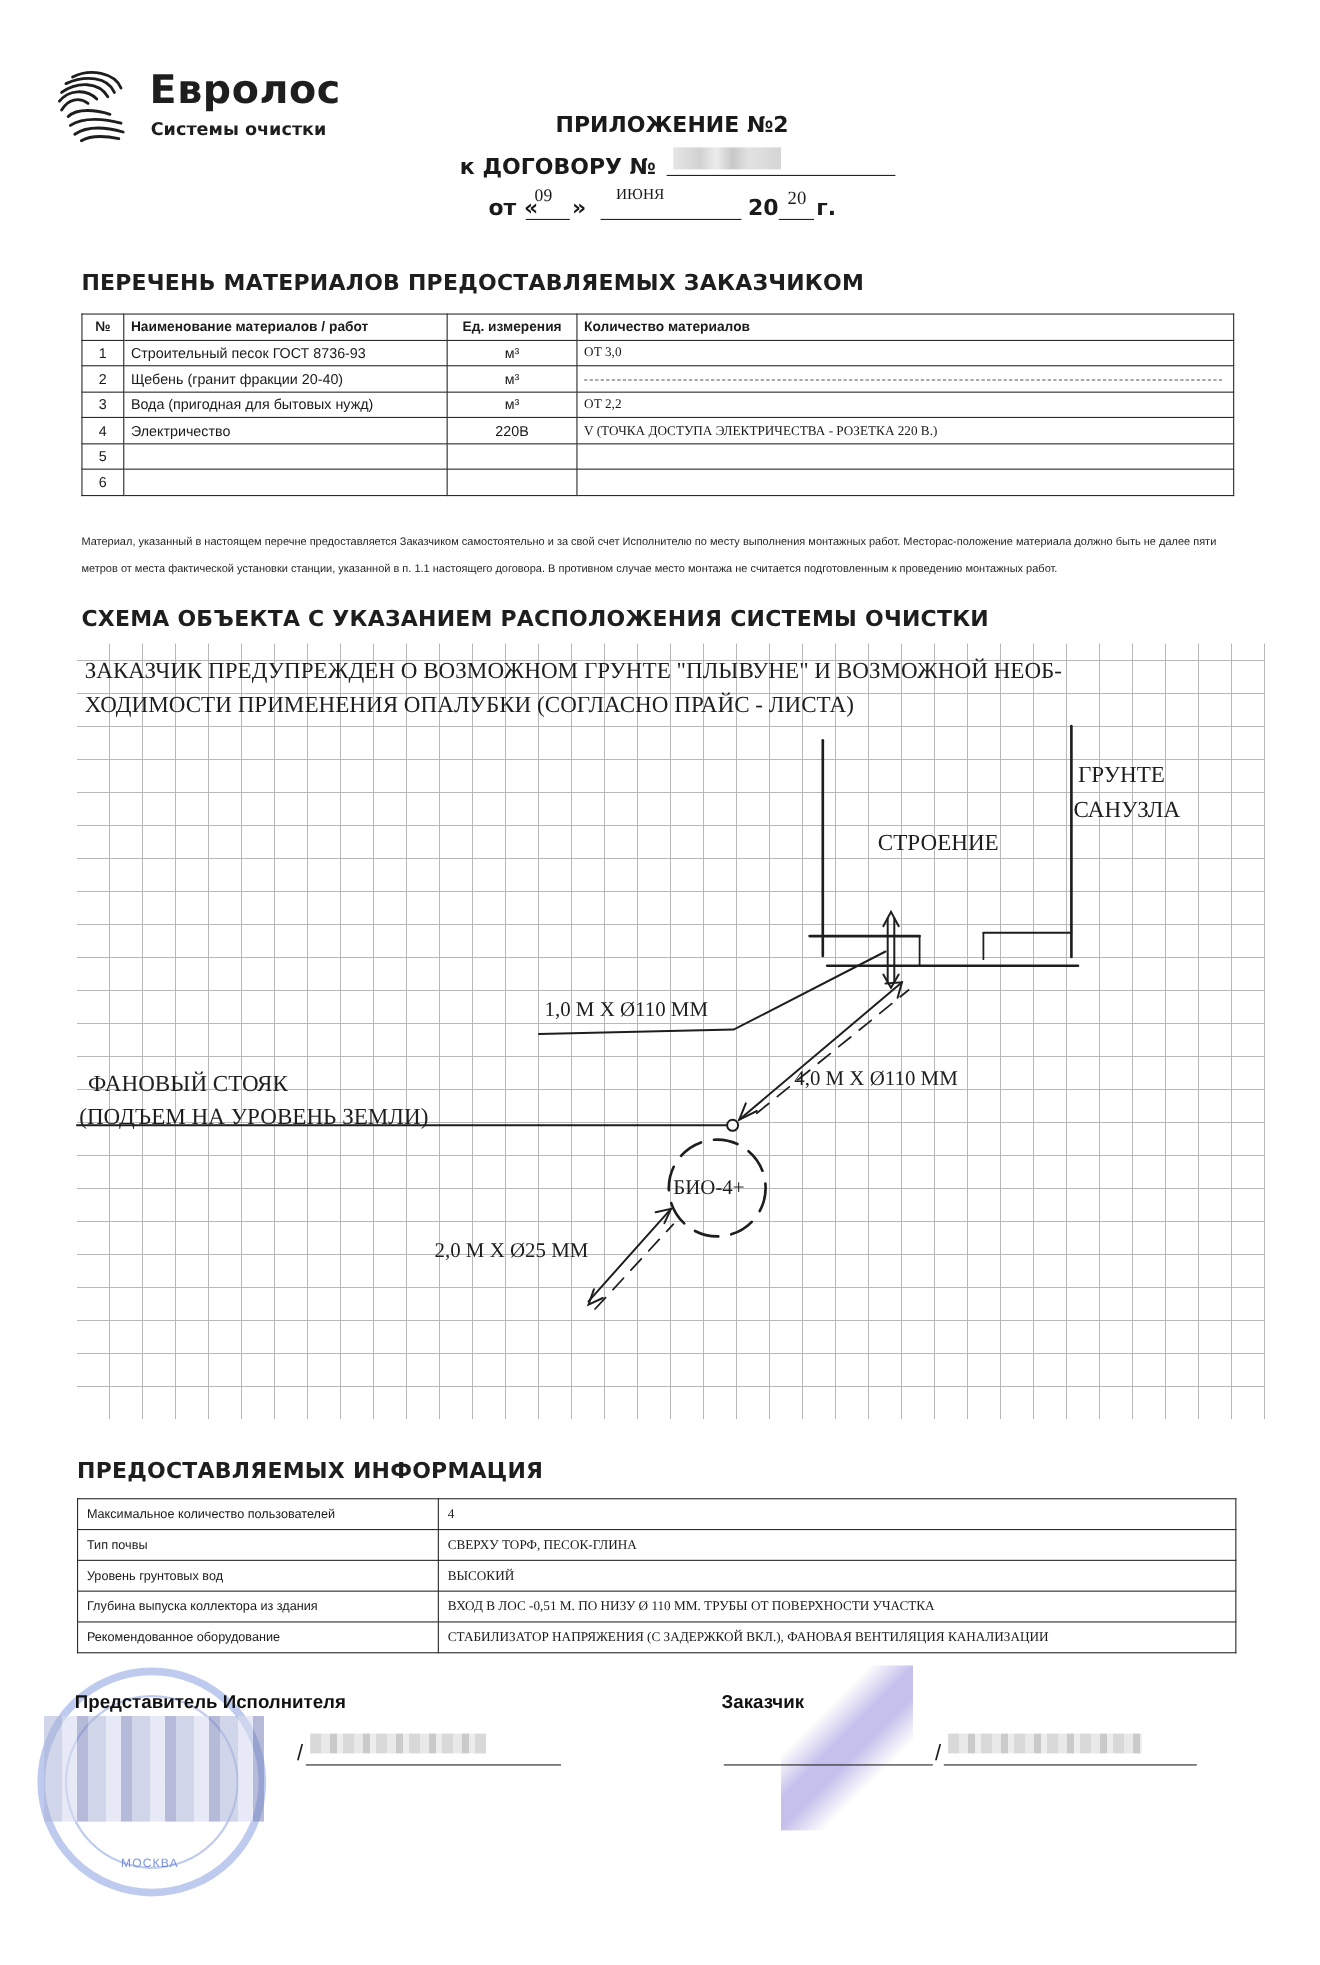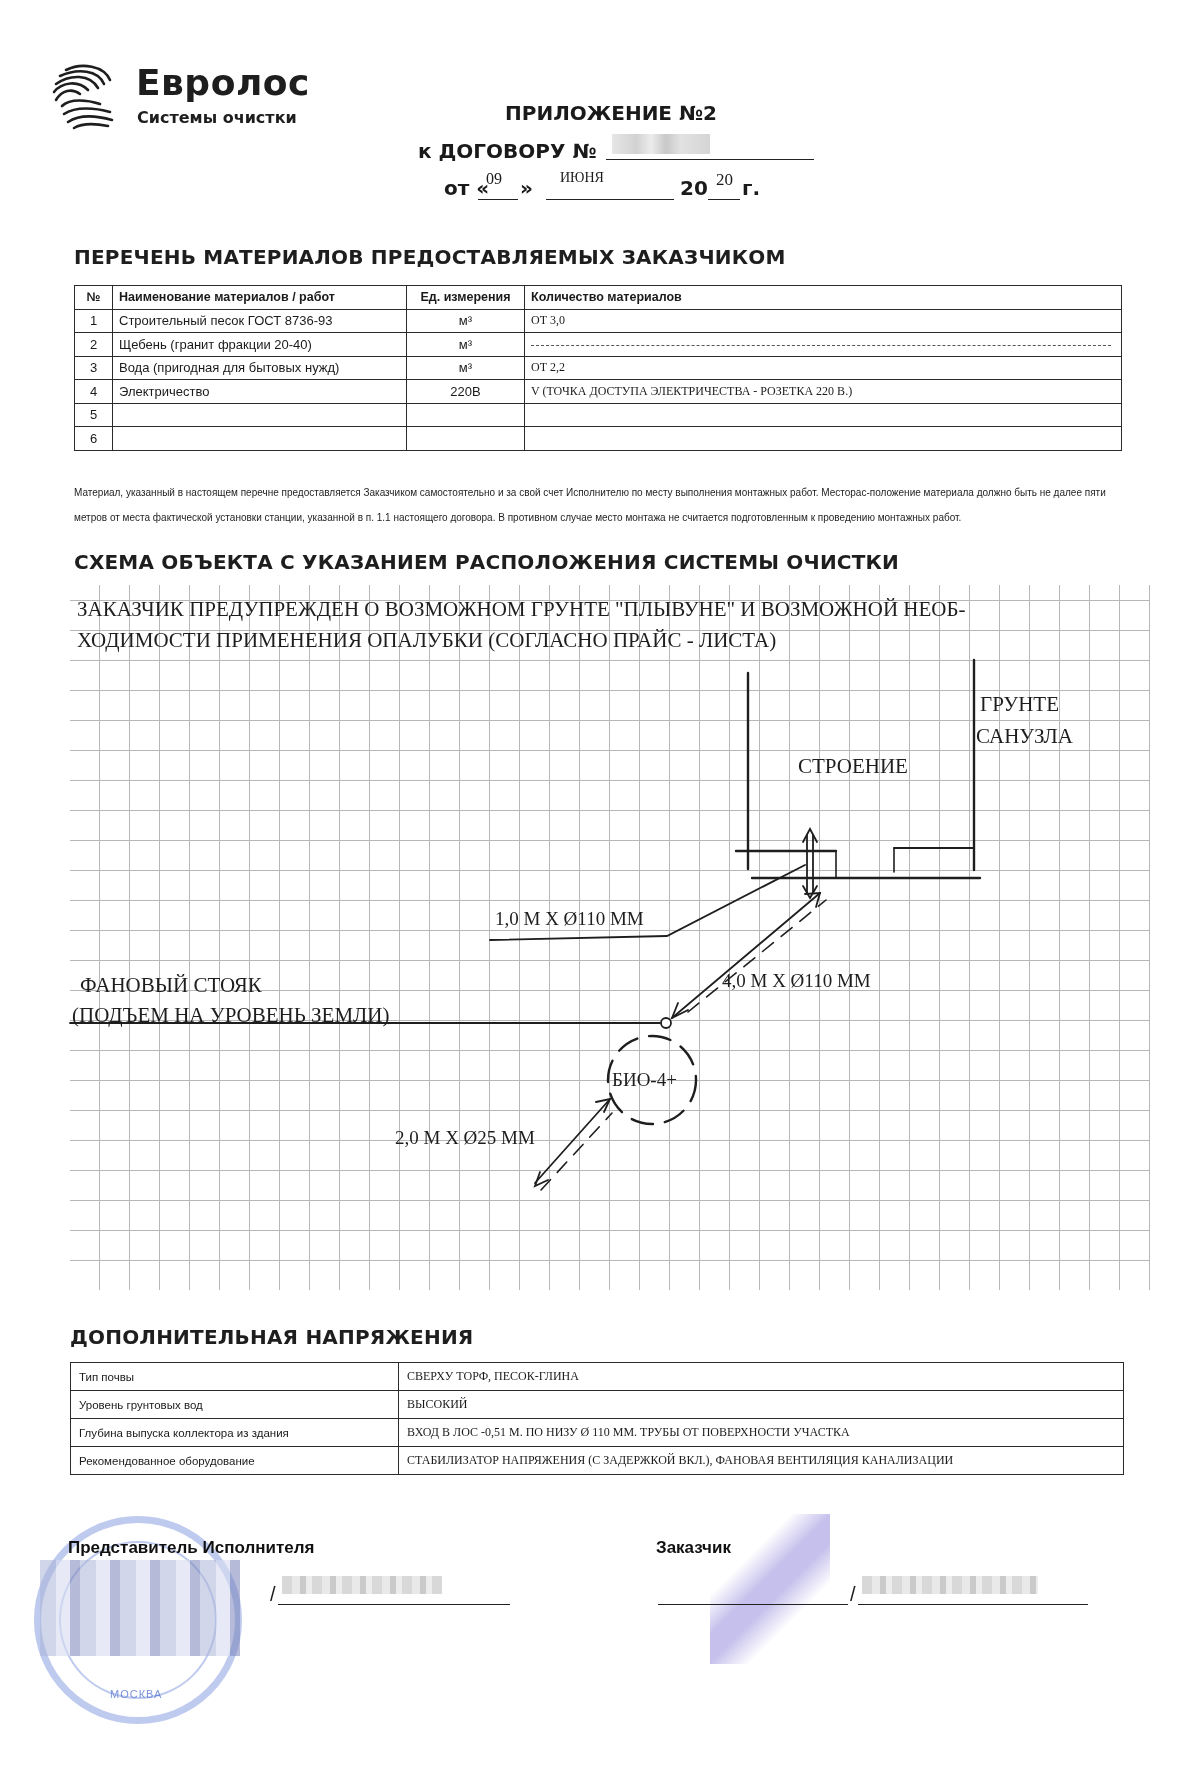--- a/index.html
+++ b/index.html
@@ -198,23 +198,27 @@
 <div class="abs hand-text" style="left:980px;top:692px;">ГРУНТЕ</div>
 <div class="abs hand-text" style="left:976px;top:724px;text-align:right;">САНУЗЛА</div>
 <div class="abs hand-text" style="left:798px;top:754px;">СТРОЕНИЕ</div>
 <div class="abs hand-text" style="left:495px;top:908px;font-size:19px;">1,0 М Х Ø110 ММ</div>
 <div class="abs hand-text" style="left:722px;top:970px;font-size:19px;">4,0 М Х Ø110 ММ</div>
 <div class="abs hand-text" style="left:80px;top:973px;">ФАНОВЫЙ СТОЯК</div>
 <div class="abs hand-text" style="left:72px;top:1003px;text-align:right;">(ПОДЪЕМ НА УРОВЕНЬ ЗЕМЛИ)</div>
 <div class="abs hand-text" style="left:612px;top:1069px;font-size:19px;">БИО-4+</div>
 <div class="abs hand-text" style="left:395px;top:1127px;font-size:19px;">2,0 М Х Ø25 ММ</div>
 
-<div class="abs section-title" style="left:70px;top:1325px;">ДОПОЛНИТЕЛЬНАЯ НАПРЯЖЕНИЯ</div>
+<div class="abs section-title" style="left:70px;top:1325px;">ПРЕДОСТАВЛЯЕМЫХ ИНФОРМАЦИЯ</div>
 <table class="info">
   <tbody>
+      <tr>
+    <td class="k">Максимальное количество пользователей</td>
+    <td class="v">4</td>
+  </tr>
   <tr>
     <td class="k">Тип почвы</td>
     <td class="v">СВЕРХУ ТОРФ, ПЕСОК-ГЛИНА</td>
   </tr>
   <tr>
     <td class="k">Уровень грунтовых вод</td>
     <td class="v">ВЫСОКИЙ</td>
   </tr>
   <tr>
     <td class="k">Глубина выпуска коллектора из здания</td>

